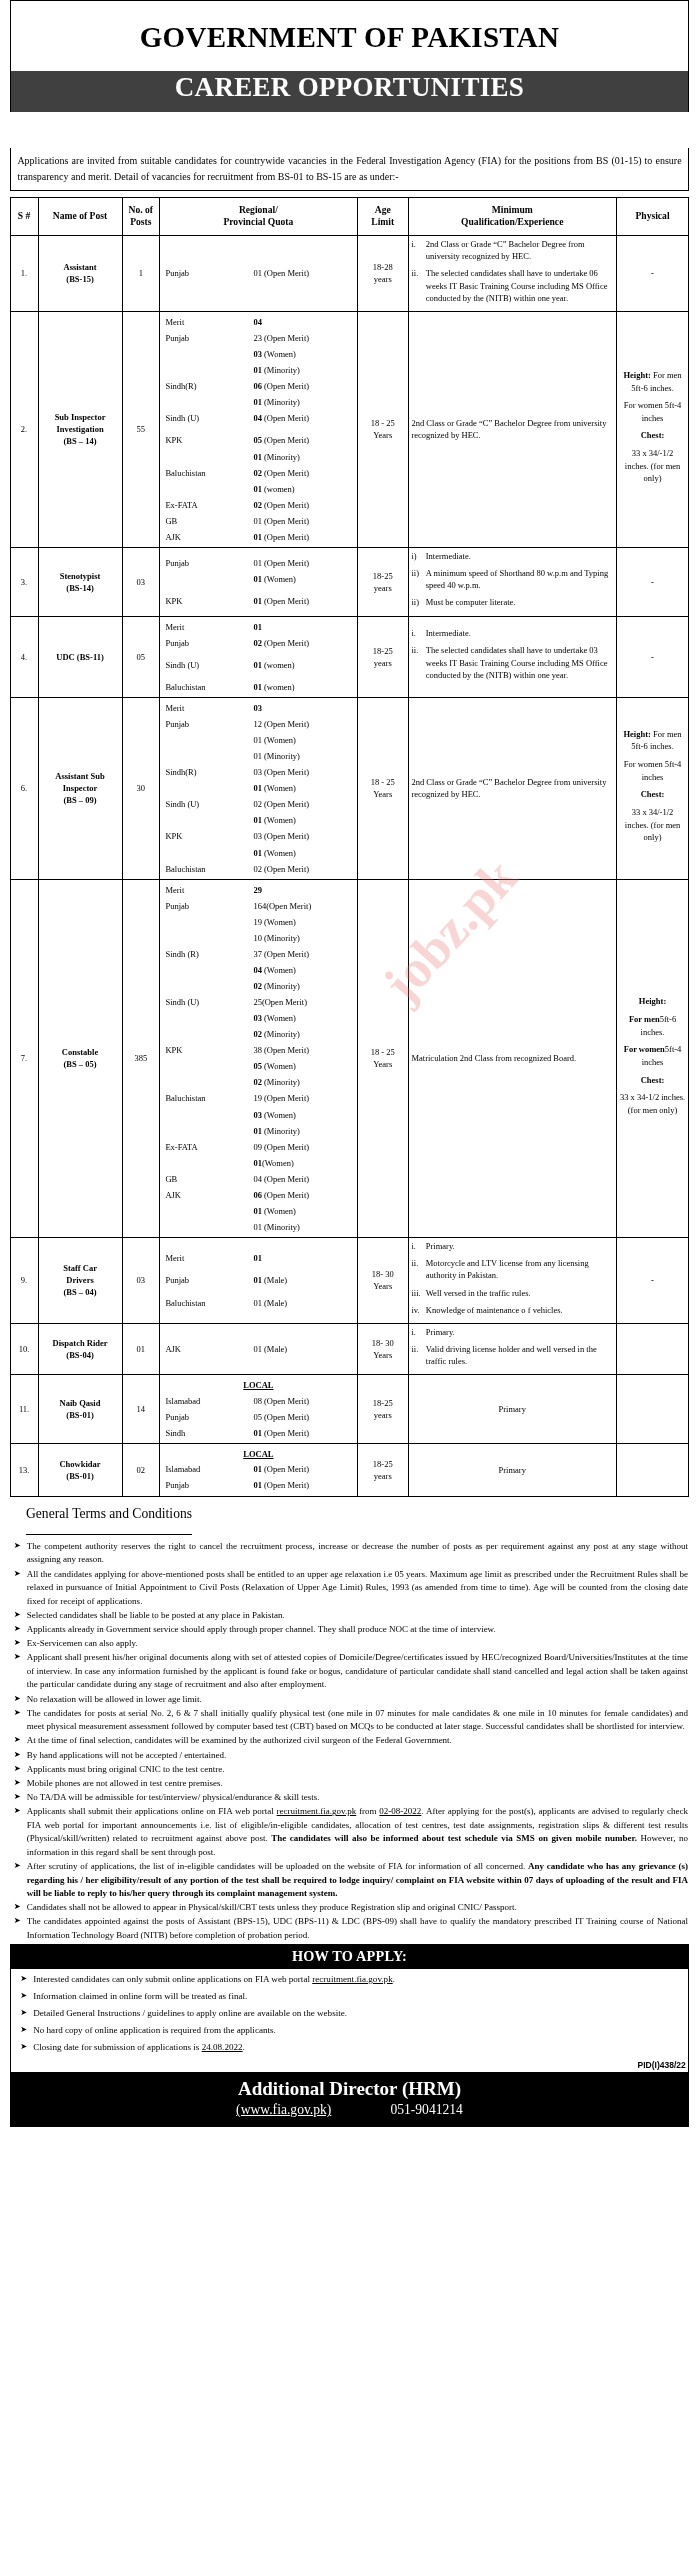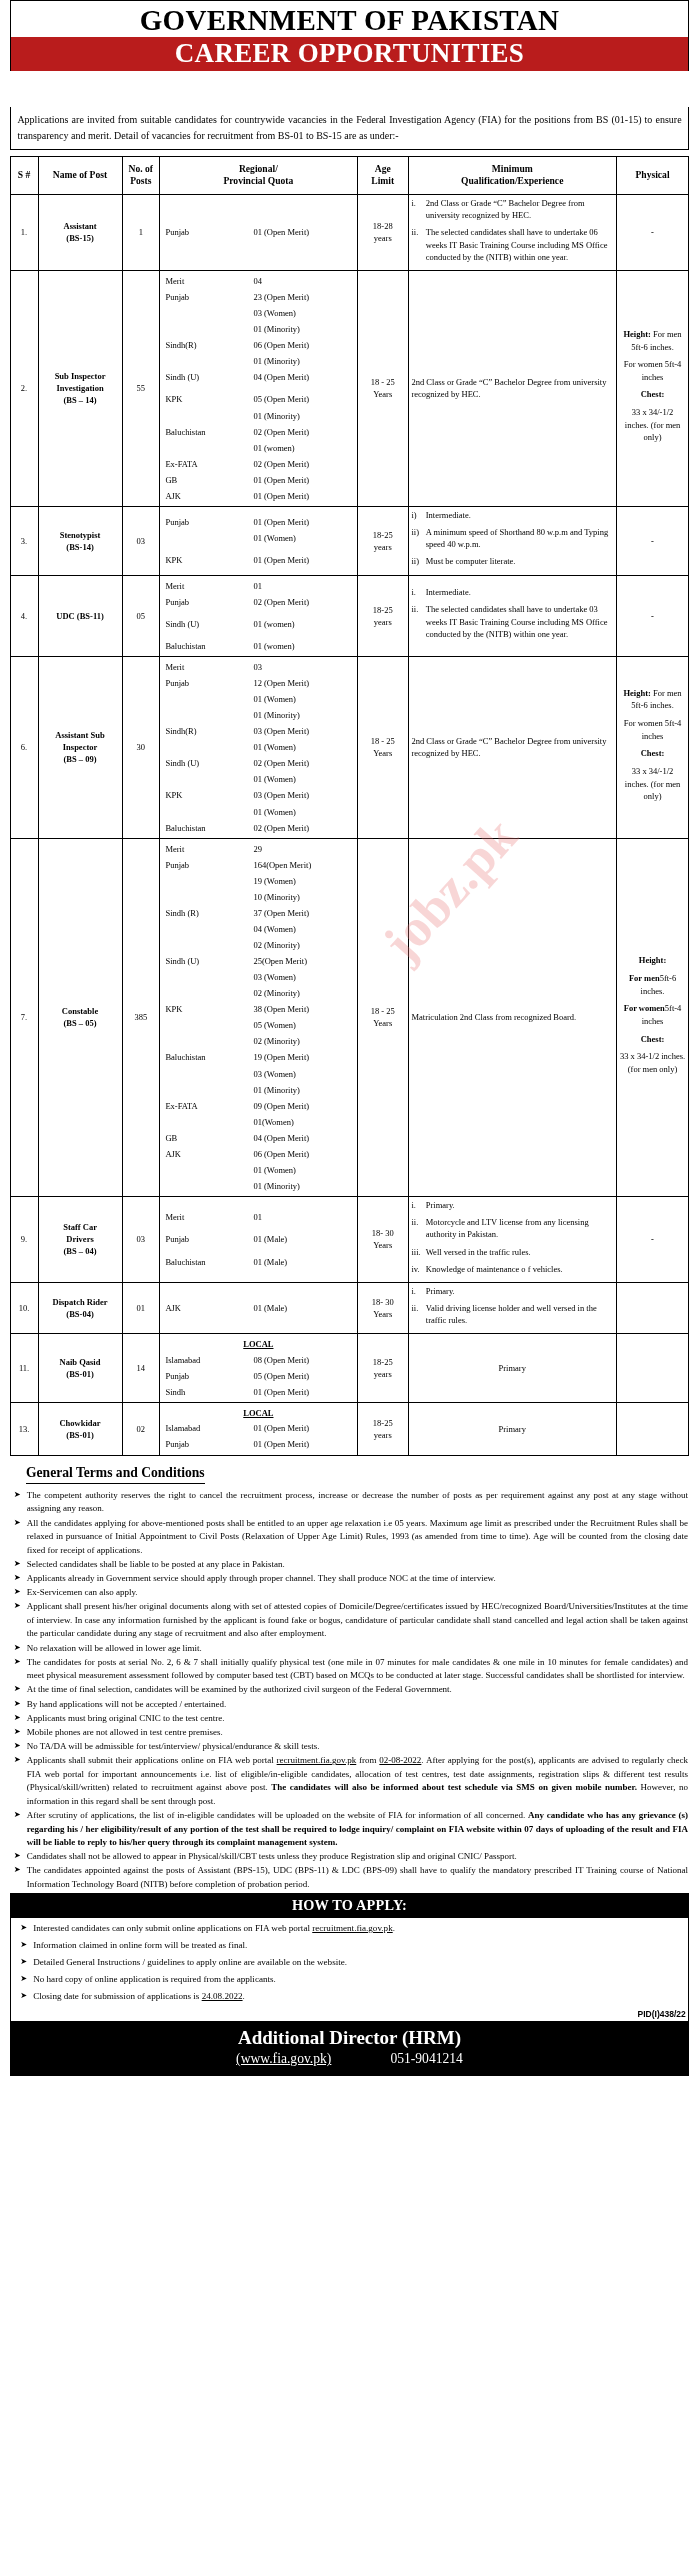--- a/index.html
+++ b/index.html
@@ -14,32 +14,32 @@
   .page { width:699px; padding:0 9.6px 0 9.6px; }
 
   
   .hdr-white {
     border:1.4px solid #000;
     border-bottom:none;
     text-align:center;
     padding:4.1px 0 1.4px 0;
   }
   .hdr-white h1 {
-    margin:0;
+    margin:17px;
     font-size:29px;
     line-height:1.05;
     font-weight:bold;
     letter-spacing:0.3px;
     font-family:"Liberation Serif", serif;
   }
   .hdr-black {
-    background:#b91c1c;
+    background:#404040;
     color:#fff;
     text-align:center;
-    padding:2px 0 4px 0;
+    padding:2px 0 11px 0;
     border-left:1.4px solid #000;
     border-right:1.4px solid #000;
   }
   .hdr-black h2 {
     margin:0;
     font-size:27px;
     line-height:1.05;
     font-weight:bold;
     letter-spacing:0.3px;
   }
@@ -83,45 +83,45 @@
   .c-quota { width:174px; }
   .c-age   { width:45px;  text-align:center; }
   .c-qual  { width:183px; }
   .c-phy   { width:64px;  text-align:center; }
 
   
   .qt { width:100%; border-collapse:collapse; }
   .qt td { border:none !important; padding:0 0 0 0; font-size:8.5px; line-height:1.48; vertical-align:top; }
   .qt td.reg { width:46%; padding-right:2.7px; }
   .qt td.val { width:54%; }
-  .qt td.val b { font-weight:normal;text-align:center; }
+  .qt td.val b { font-weight:bold;text-align:center; }
   .qt tr.spacer td { height:6.1px; line-height:6.1px; font-size:0.7px; }
   .local-hd { text-align:center; font-weight:bold; text-decoration:underline; padding-bottom:1.4px !important; }
 
   
   ul.qual { list-style:none; margin:0; padding:0; }
   ul.qual li { display:flex; gap:4.1px; margin-bottom:4.8px; line-height:1.45; }
   ul.qual li .mk { flex:0 0 auto; min-width:10.2px; }
   ul.qual li .tx { flex:1 1 auto; }
   .qual-plain { line-height:1.5; }
   .qual-center { text-align:center; }
 
   .phy-blk { line-height:1.5; }
   .phy-blk .g { margin-bottom:4.8px; }
   .phy-blk b { font-weight:bold; }
   .dash { font-weight:bold; }
 
   
   h3.section-title {
     font-size:13.6px;
-    font-weight:bold;
+    font-weight:normal;
     margin:9.6px 0 4.8px 16.4px;
     display:inline-block;
     border-bottom:1.7px solid #000;
-    padding-bottom:2px;
+    padding-bottom:12px;
   }
   ul.terms { list-style:none; margin:0; padding:0 1.4px 0 4.1px; }
   ul.terms > li {
     display:flex;
     gap:4.8px;
     font-size:9px;
     line-height:1.5;
     margin-bottom:0.7px;
     text-align:justify;
   }

